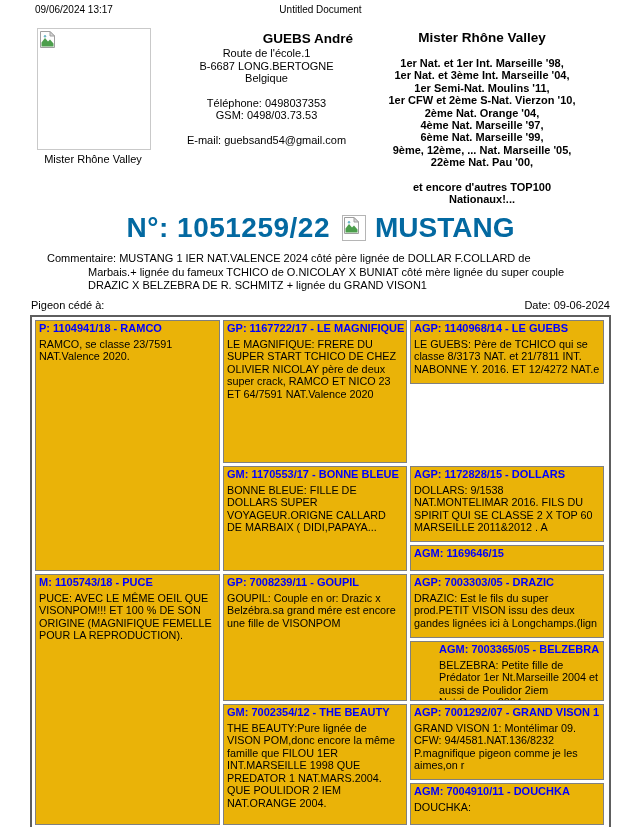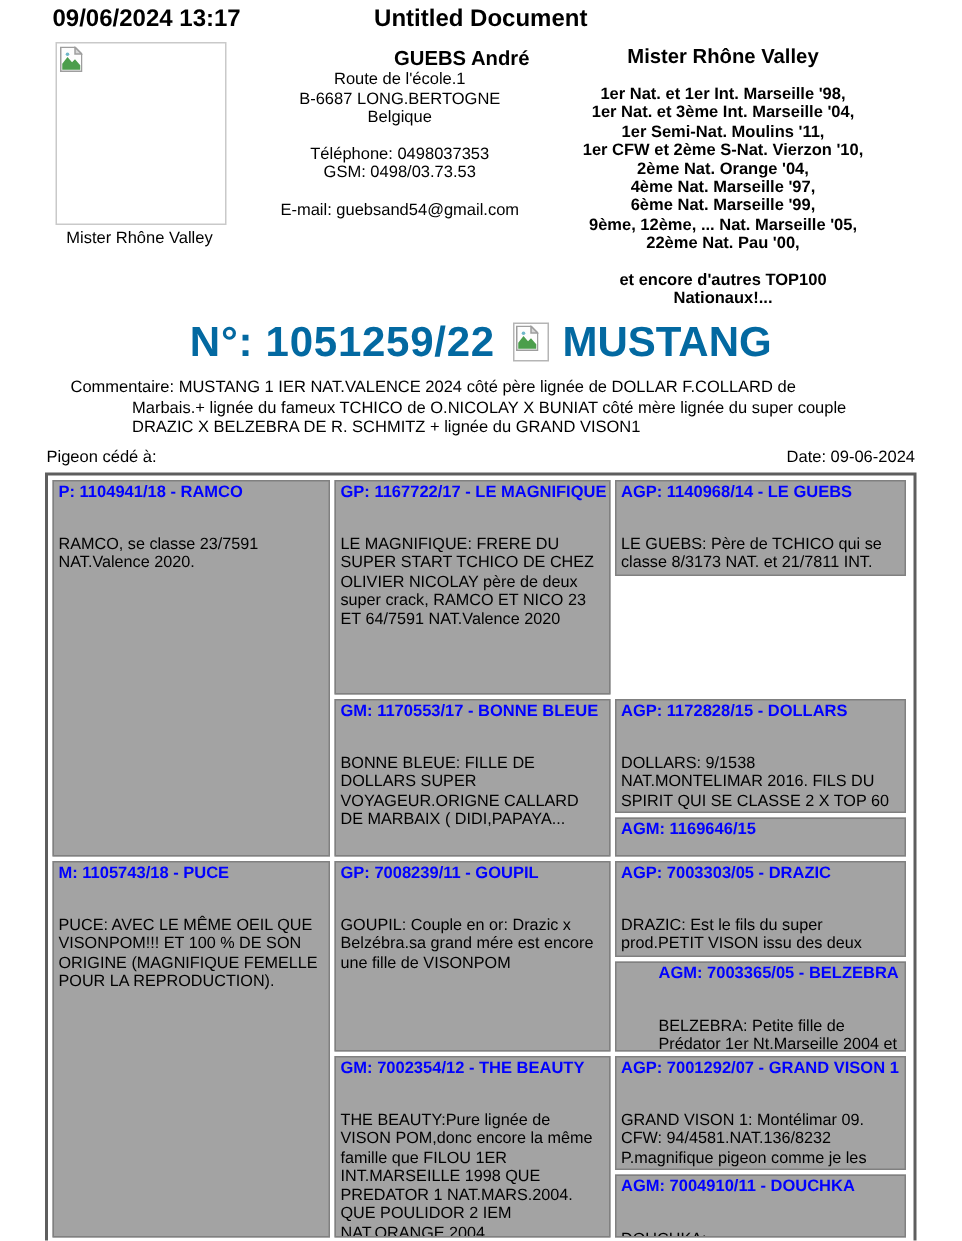--- a/index.html
+++ b/index.html
@@ -1,20 +1,20 @@
 <!DOCTYPE html>
 <html><head>
 <meta charset="utf-8">
 <style>
   html,body{margin:0;padding:0;background:#ffffff;}
   body{width:641px;height:827px;font-family:"Liberation Sans","DejaVu Sans",sans-serif;color:#000;position:relative;overflow:hidden;}
   .page{padding:0 30px;box-sizing:border-box;width:641px;}
 
   
-  .topbar{position:relative;height:16px;padding-top:4px;font-size:16px;font-weight:bold;}
+  .topbar{position:relative;height:16px;padding-top:4px;font-size:10px;}
   .topbar .ts{position:absolute;left:5px;top:4px;}
   .topbar .doc{position:absolute;left:50%;top:4px;transform:translateX(-50%);white-space:nowrap;}
 
   
   .header{display:flex;margin-top:8px;}
   .photo-col{width:150px;flex:0 0 150px;}
   .photo-box{width:114px;height:122px;border:1px solid #c9c9c9;margin-left:7px;background:#fff;padding:2px;box-sizing:border-box;}
   .photo-caption{width:126px;text-align:center;font-size:11px;margin-top:3px;}
   .owner-col{flex:1;text-align:center;font-size:11px;line-height:12.5px;padding-top:3px;}
   .owner-name{font-size:13.5px;font-weight:bold;line-height:15px;margin-bottom:1px;text-align:right;}
@@ -29,23 +29,23 @@
 
   
   .commentaire{margin-top:7px;font-size:11px;line-height:13.5px;padding-left:58px;text-indent:-41px;width:540px;box-sizing:border-box;}
   .ceded-row{display:flex;justify-content:space-between;font-size:11px;margin-top:6px;padding:0 1px;}
 
   
   .pedigree{margin-top:4px;border:2px solid #5e5e5e;background:#fff;padding:3px;display:grid;
     grid-template-columns:185px 184px 194px;
     grid-template-rows:64px 76px 76px 26px 64px 60px 76px 42px;
     gap:3px;box-sizing:border-box;width:581px;}
-  .cell{border:1px solid #808080;padding:1px 3px 2px 3px;overflow:hidden;background:#a3a3a3;}
+  .cell{border:1px solid #808080;padding:1px 3px 2px 3px;overflow:hidden;background:#eab308;}
   .chead{font-size:11px;font-weight:bold;color:#0000ff;line-height:13px;white-space:nowrap;}
-  .cbody{font-size:10.8px;line-height:12.5px;margin-top:22px;}
+  .cbody{font-size:10.8px;line-height:12.5px;margin-top:3px;}
   svg{display:block;}
 </style>
 </head>
 <body>
 
 <div class="page">
 
   <div class="topbar">
     <span class="ts">09/06/2024 13:17</span>
     <span class="doc">Untitled Document</span>

